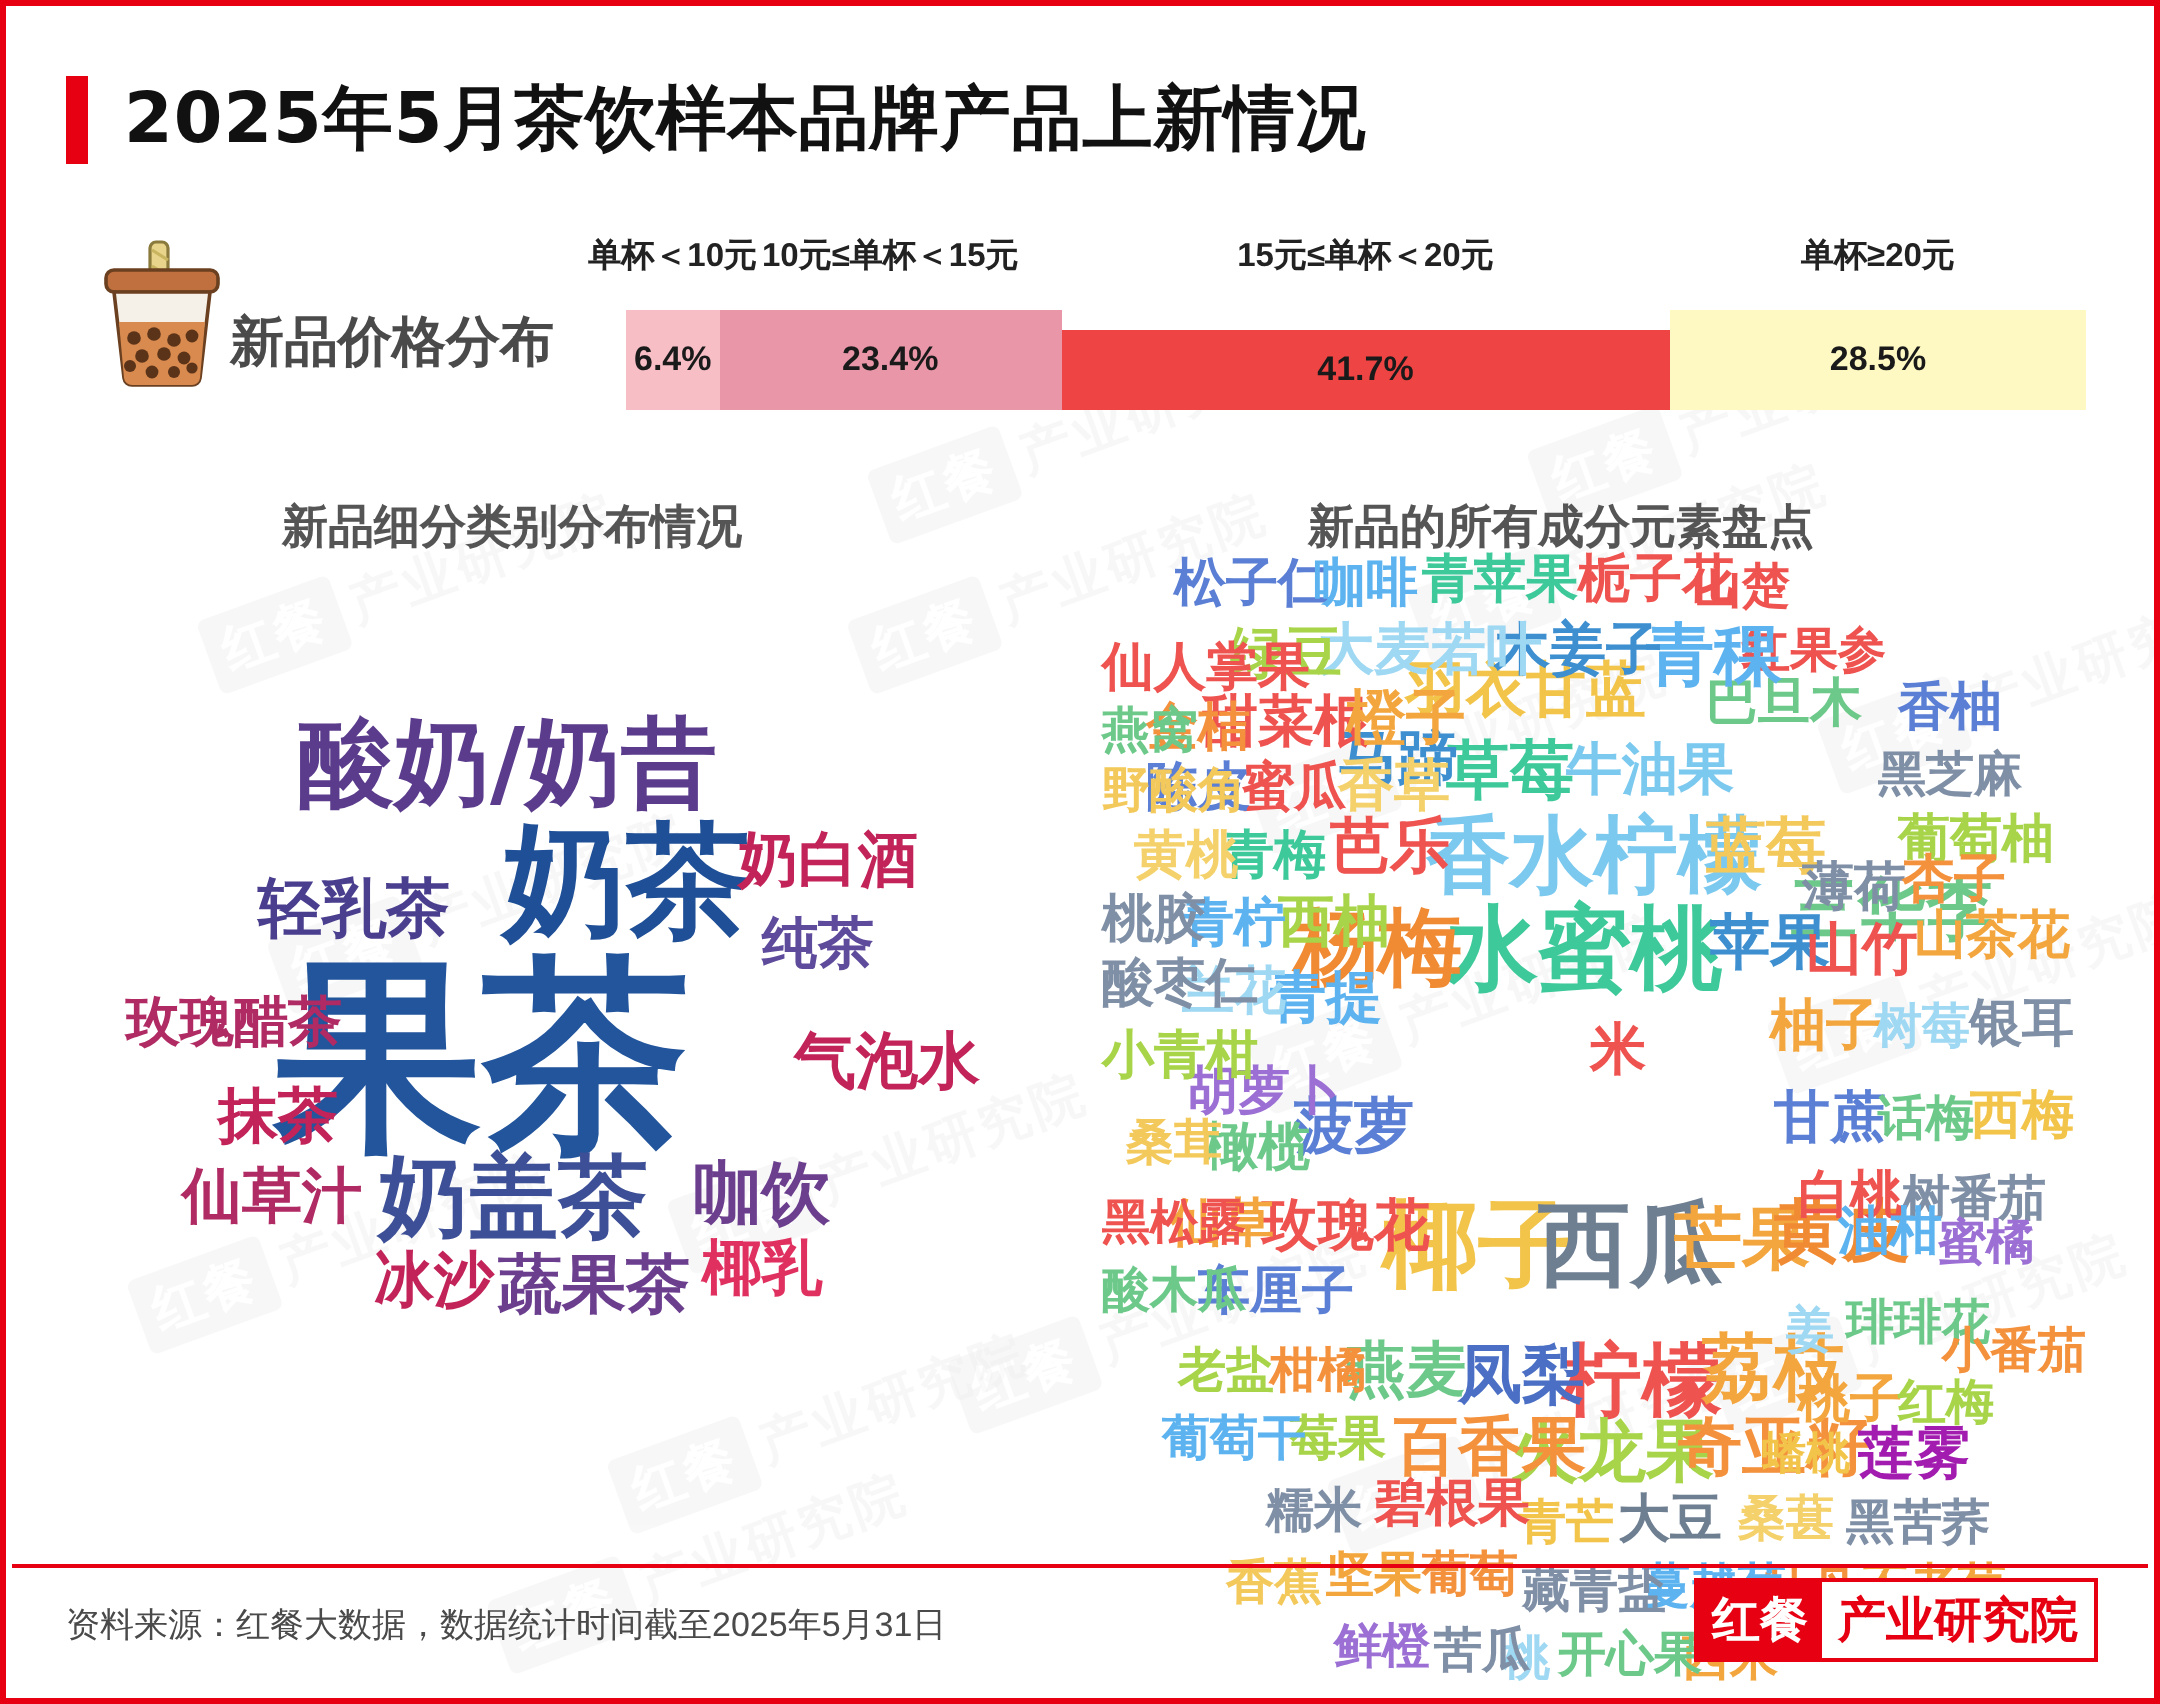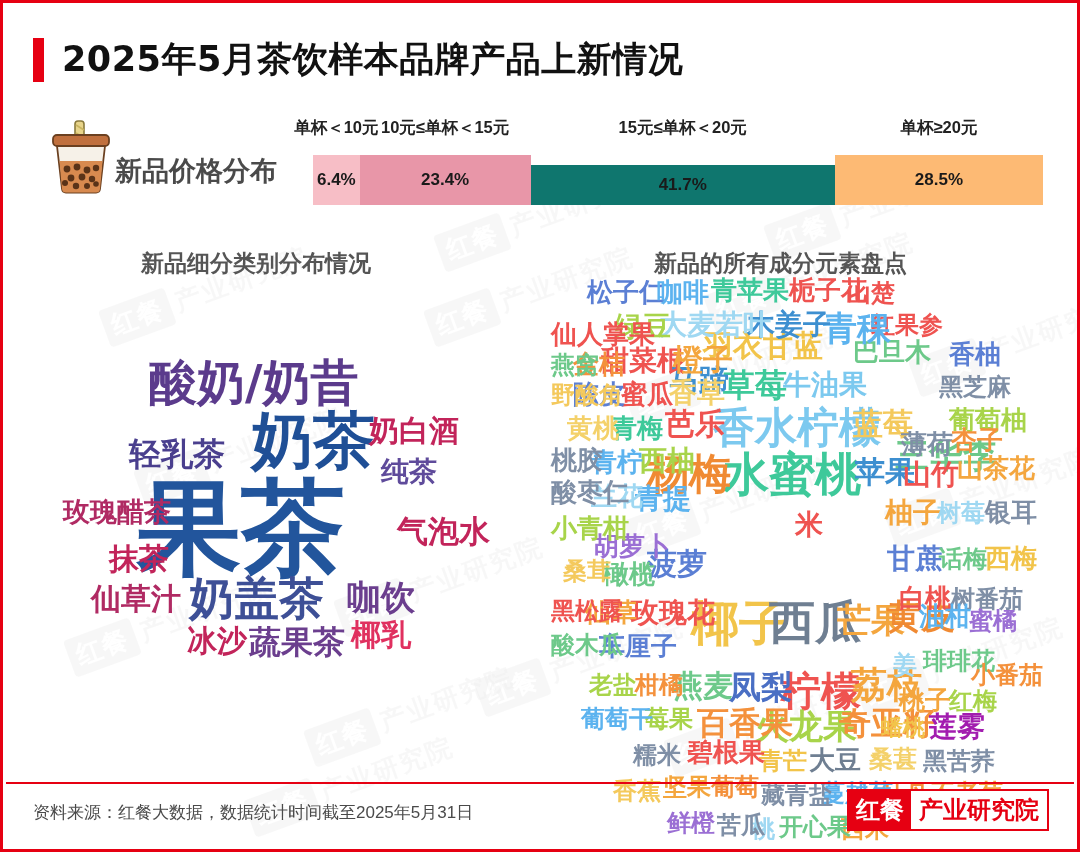--- a/index.html
+++ b/index.html
@@ -221,22 +221,22 @@
     <div id="bar-wrap">
       <div id="bar-labels">
           <span style="left: 3.2%; transform: translateX(-50%);">单杯＜10元</span>
           <span style="left: 18.1%; transform: translateX(-50%);">10元≤单杯＜15元</span>
           <span style="left: 50.65%; transform: translateX(-50%);">15元≤单杯＜20元</span>
           <span style="left: 85.75%; transform: translateX(-50%);">单杯≥20元</span>
         </div>
       <div id="bar">
           <div class="seg" style="width: 6.4%; background: rgb(247, 190, 198);">6.4%</div>
           <div class="seg" style="width: 23.4%; background: rgb(232, 150, 168);">23.4%</div>
-          <div class="seg" style="width: 41.7%; background: #0f766e; margin-top: 10px;">41.7%</div>
-          <div class="seg" style="width: 28.5%; background: #fdba74;">28.5%</div>
+          <div class="seg" style="width: 41.7%; background: #ef4444; margin-top: 10px;">41.7%</div>
+          <div class="seg" style="width: 28.5%; background: #fef9c3;">28.5%</div>
         </div>
     </div>
   </div>
 
   <div class="sec-title" id="sec-right">新品的所有成分元素盘点</div>
   <div class="sec-title" id="sec-left">新品细分类别分布情况</div>
 
   <div class="cloud" id="cloud-left">
       <div class="w" style="left: 98px; top: 118px; font-size: 104px; color: rgb(34, 85, 156);">果茶</div>
       <div class="w" style="left: 110px; top: 0px; font-size: 48px; color: rgb(91, 59, 140);">酸奶/奶昔</div>

